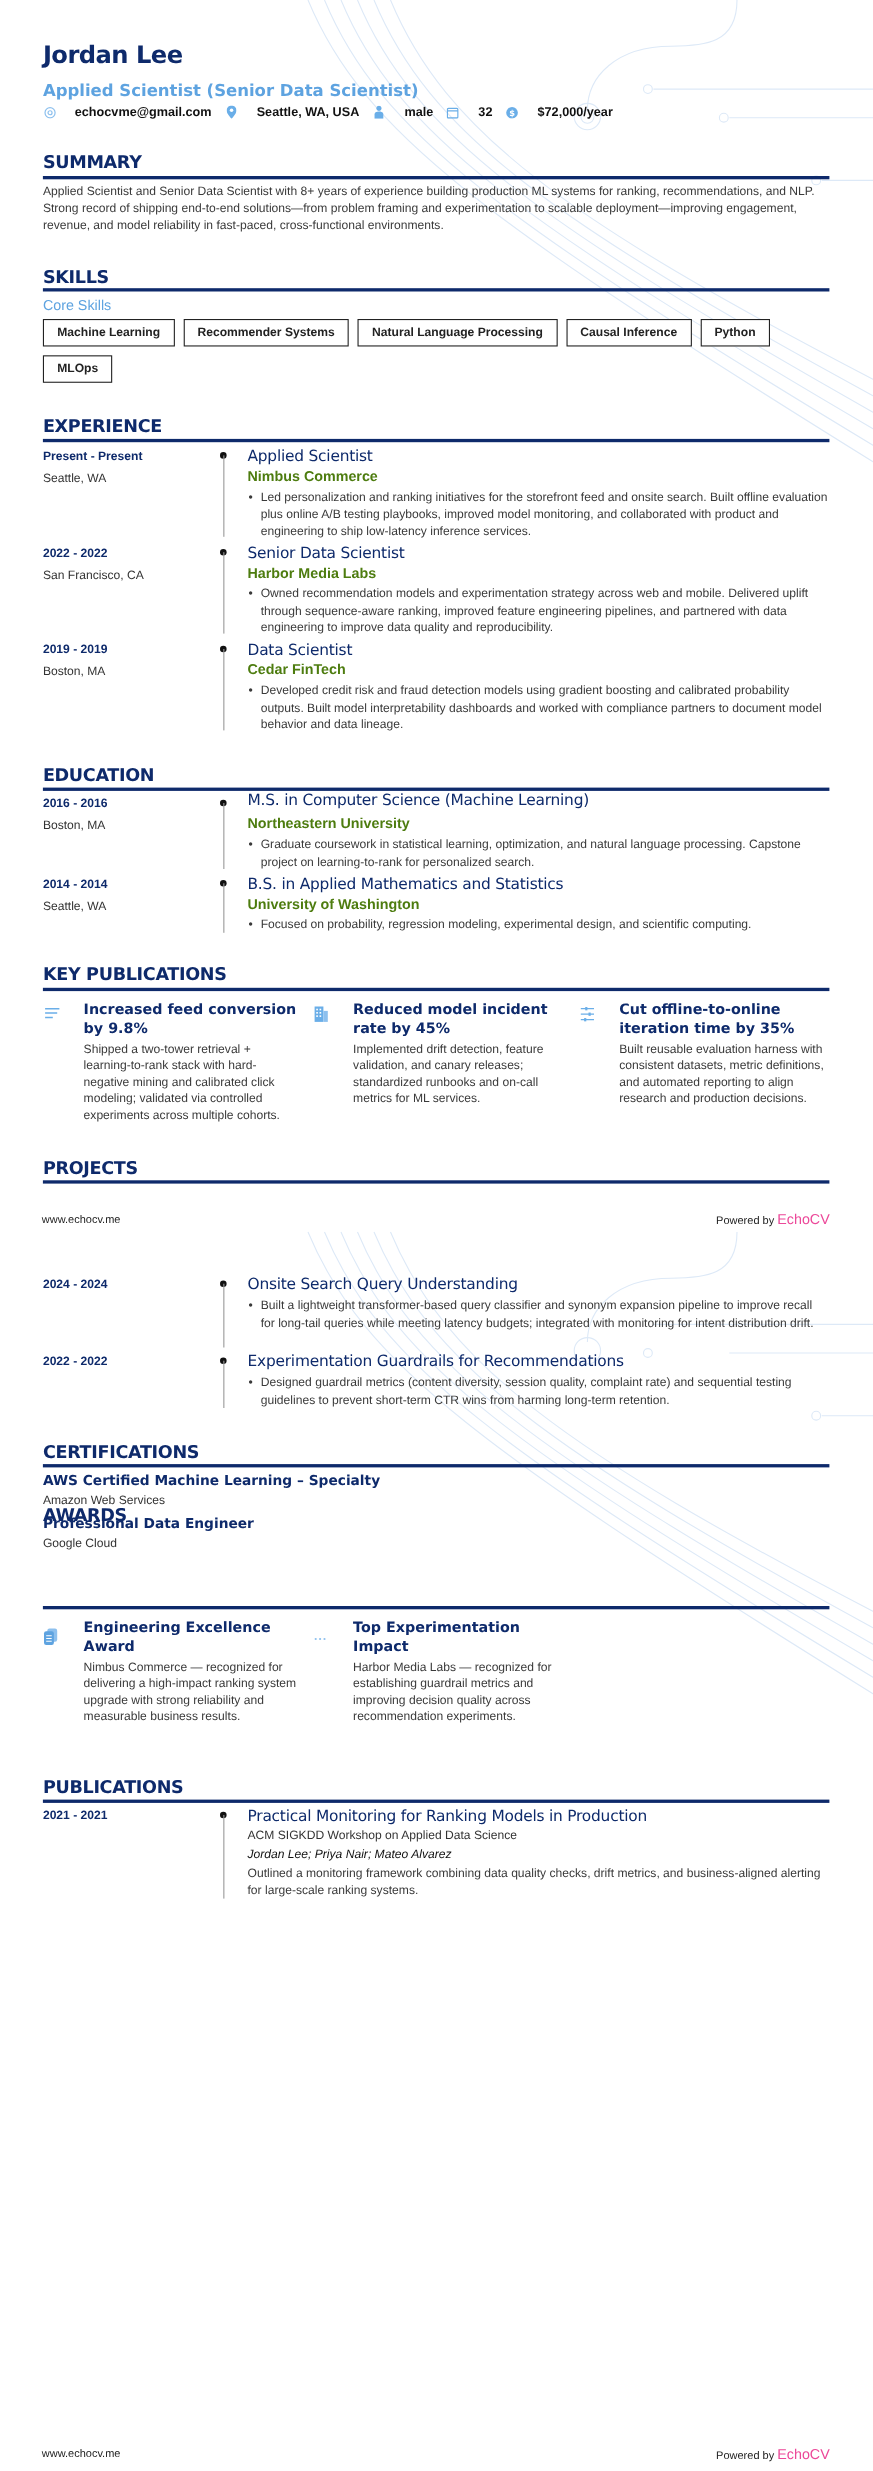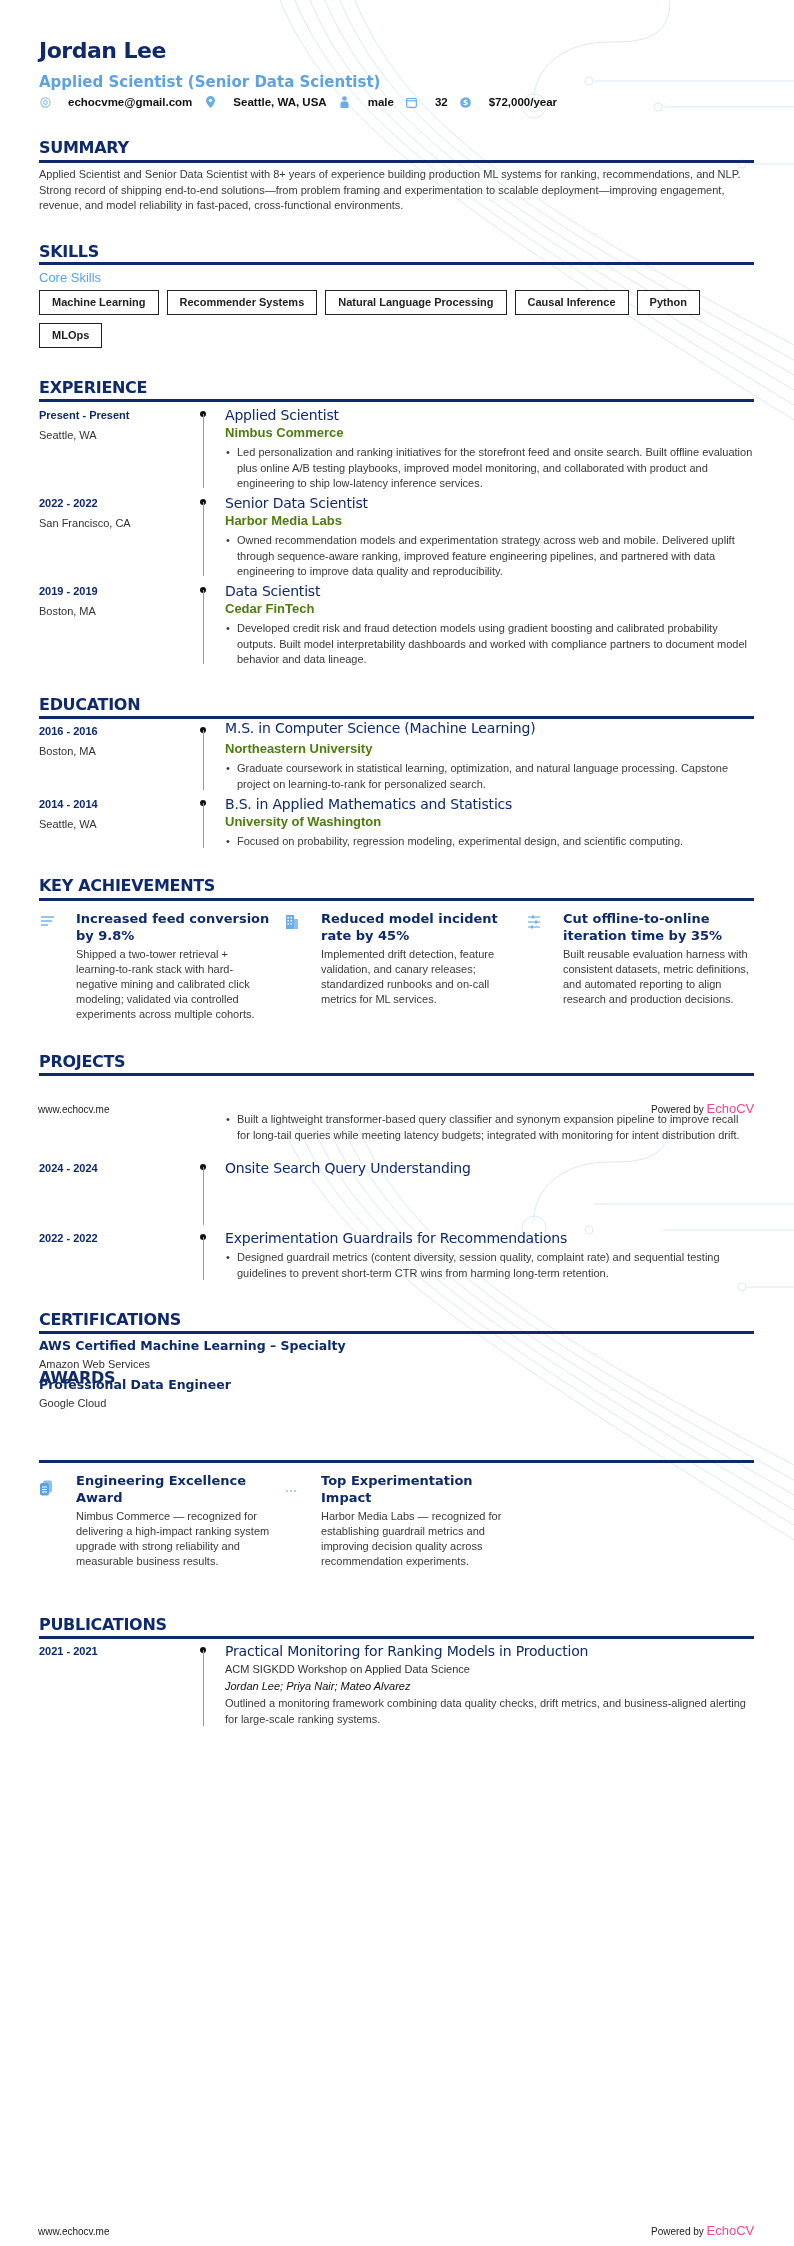--- a/index.html
+++ b/index.html
@@ -203,21 +203,21 @@
   <div>
     <div class="tl-date" style="top:798px;">2014 - 2014</div>
     <div class="tl-loc" style="top:818px;">Seattle, WA</div>
     <div class="tl-dot" style="top:800px;"></div>
     <div class="tl-line" style="top:803px;height:45px;"></div>
     <div class="tl-title" style="top:796px;">B.S. in Applied Mathematics and Statistics</div>
     <div class="tl-org" style="top:814px;">University of Washington</div>
     <div class="tl-bullet" style="top:834px;">Focused on probability, regression modeling, experimental design, and scientific computing.</div>
   </div>
 
-  <div class="sec-title" style="top:876px;">KEY ACHIEVEMENTS</div>
+  <div class="sec-title" style="top:876px;">KEY PUBLICATIONS</div>
   <div class="sec-rule" style="top:898px;"></div>
 
   <div class="ach" style="left:39px;">
     <span class="ic">
       <svg width="16" height="14" viewBox="0 0 16 14">
           <line x1="2" y1="3" x2="15" y2="3" stroke="#6aaee8" stroke-width="1.4"></line>
           <line x1="2" y1="7" x2="13" y2="7" stroke="#6aaee8" stroke-width="1.4"></line>
           <line x1="2" y1="11" x2="9" y2="11" stroke="#6aaee8" stroke-width="1.4"></line>
         </svg>
     </span>
@@ -270,21 +270,21 @@
   <div class="powered" style="left:651px;top:1101px;">
     <span>Powered by</span>
     <span class="brand">EchoCV</span>
   </div>
 
   <div>
     <div class="tl-date" style="top:1162px;">2024 - 2024</div>
     <div class="tl-dot" style="top:1164px;"></div>
     <div class="tl-line" style="top:1167px;height:58px;"></div>
     <div class="tl-title" style="top:1160px;">Onsite Search Query Understanding</div>
-    <div class="tl-bullet" style="top:1112px;">Built a lightweight transformer-based query classifier and synonym expansion pipeline to improve recall for long-tail queries while meeting latency budgets; integrated with monitoring for intent distribution drift.</div>
+    <div class="tl-bullet" style="top:1180px;">Built a lightweight transformer-based query classifier and synonym expansion pipeline to improve recall for long-tail queries while meeting latency budgets; integrated with monitoring for intent distribution drift.</div>
   </div>
 
   <div>
     <div class="tl-date" style="top:1232px;">2022 - 2022</div>
     <div class="tl-dot" style="top:1234px;"></div>
     <div class="tl-line" style="top:1237px;height:43px;"></div>
     <div class="tl-title" style="top:1230px;">Experimentation Guardrails for Recommendations</div>
     <div class="tl-bullet" style="top:1250px;">Designed guardrail metrics (content diversity, session quality, complaint rate) and sequential testing guidelines to prevent short-term CTR wins from harming long-term retention.</div>
   </div>
 

